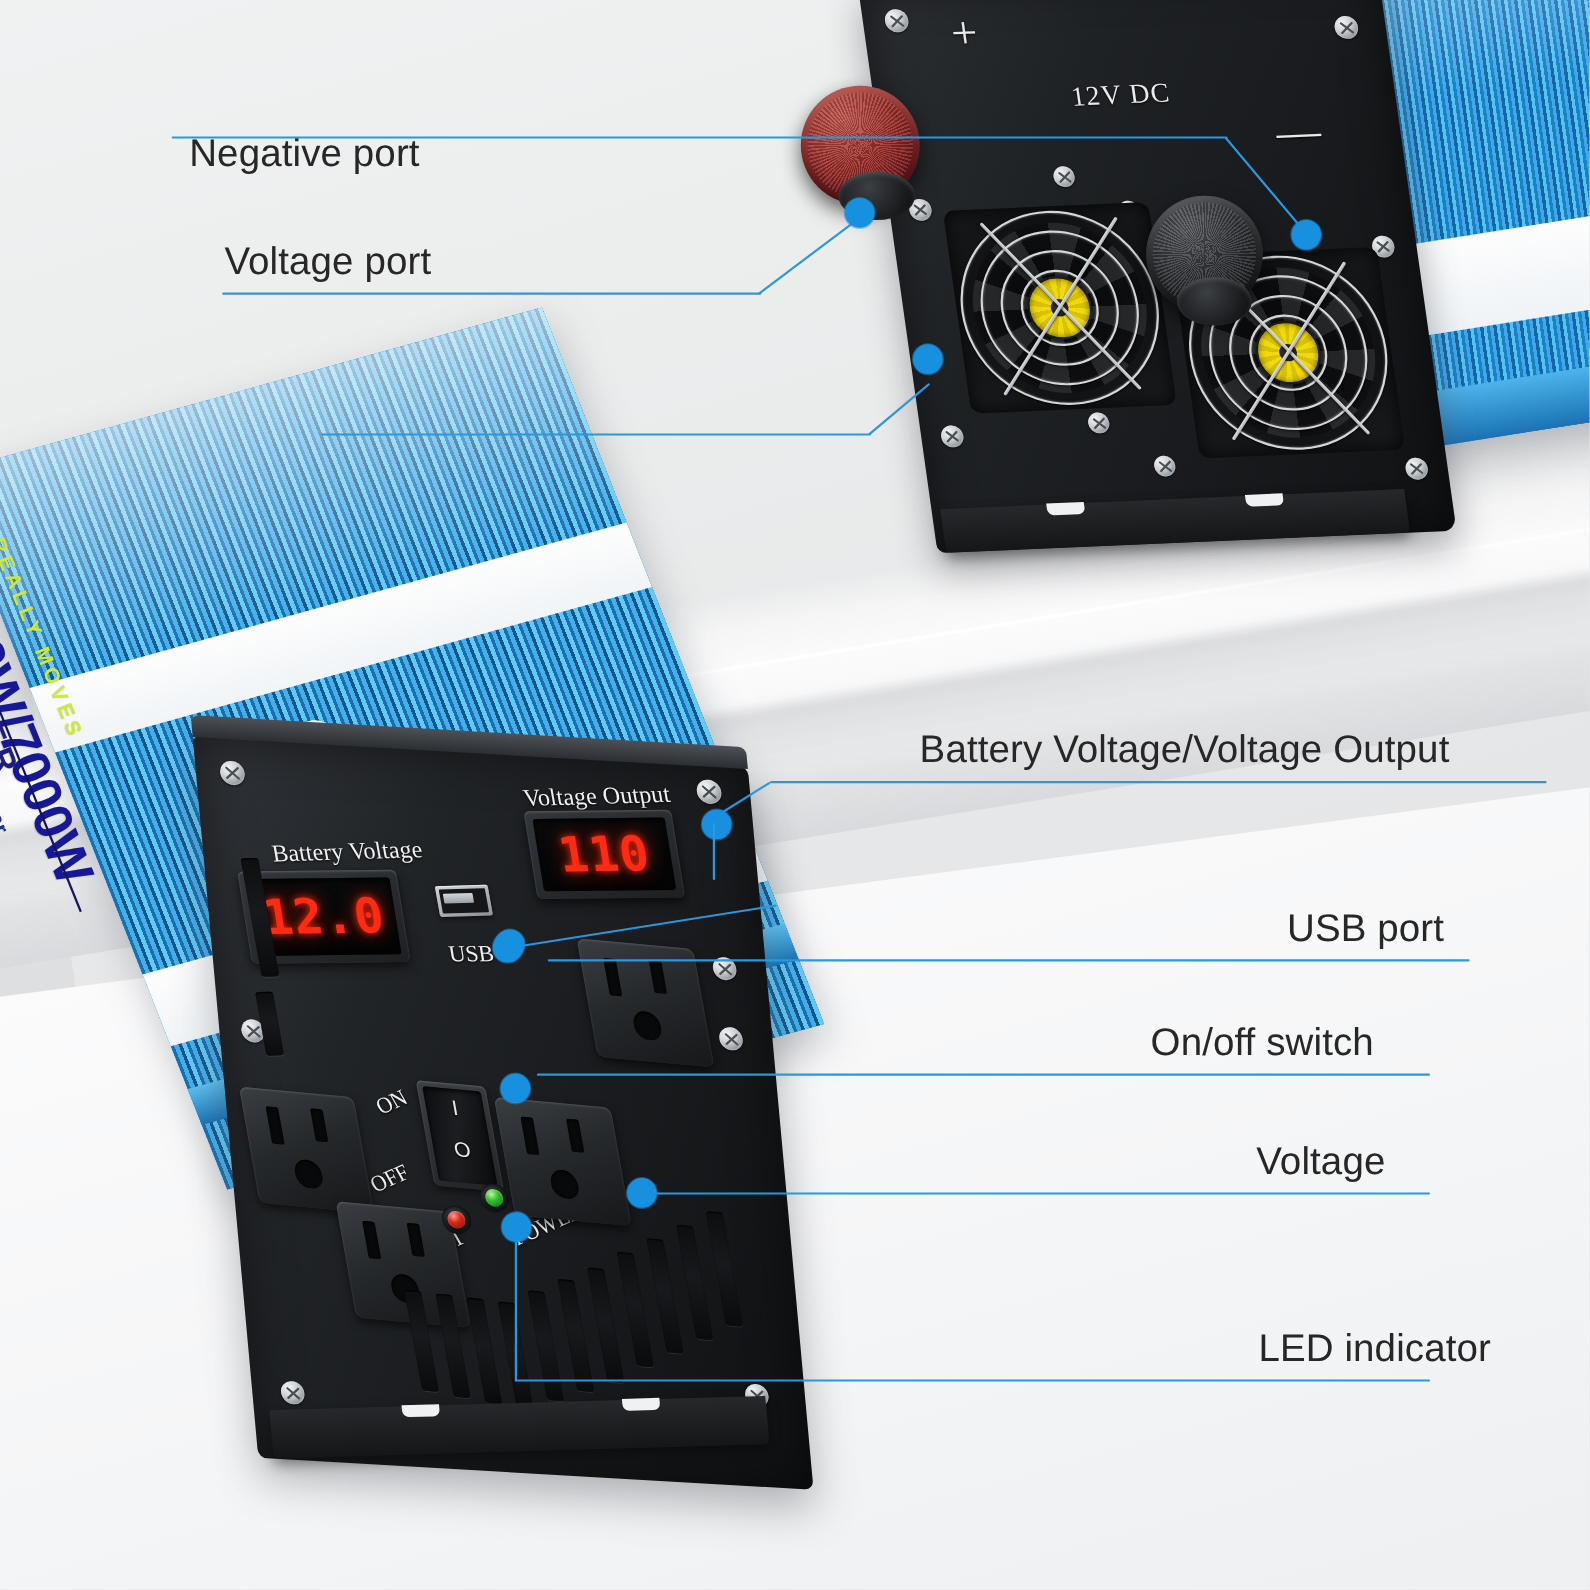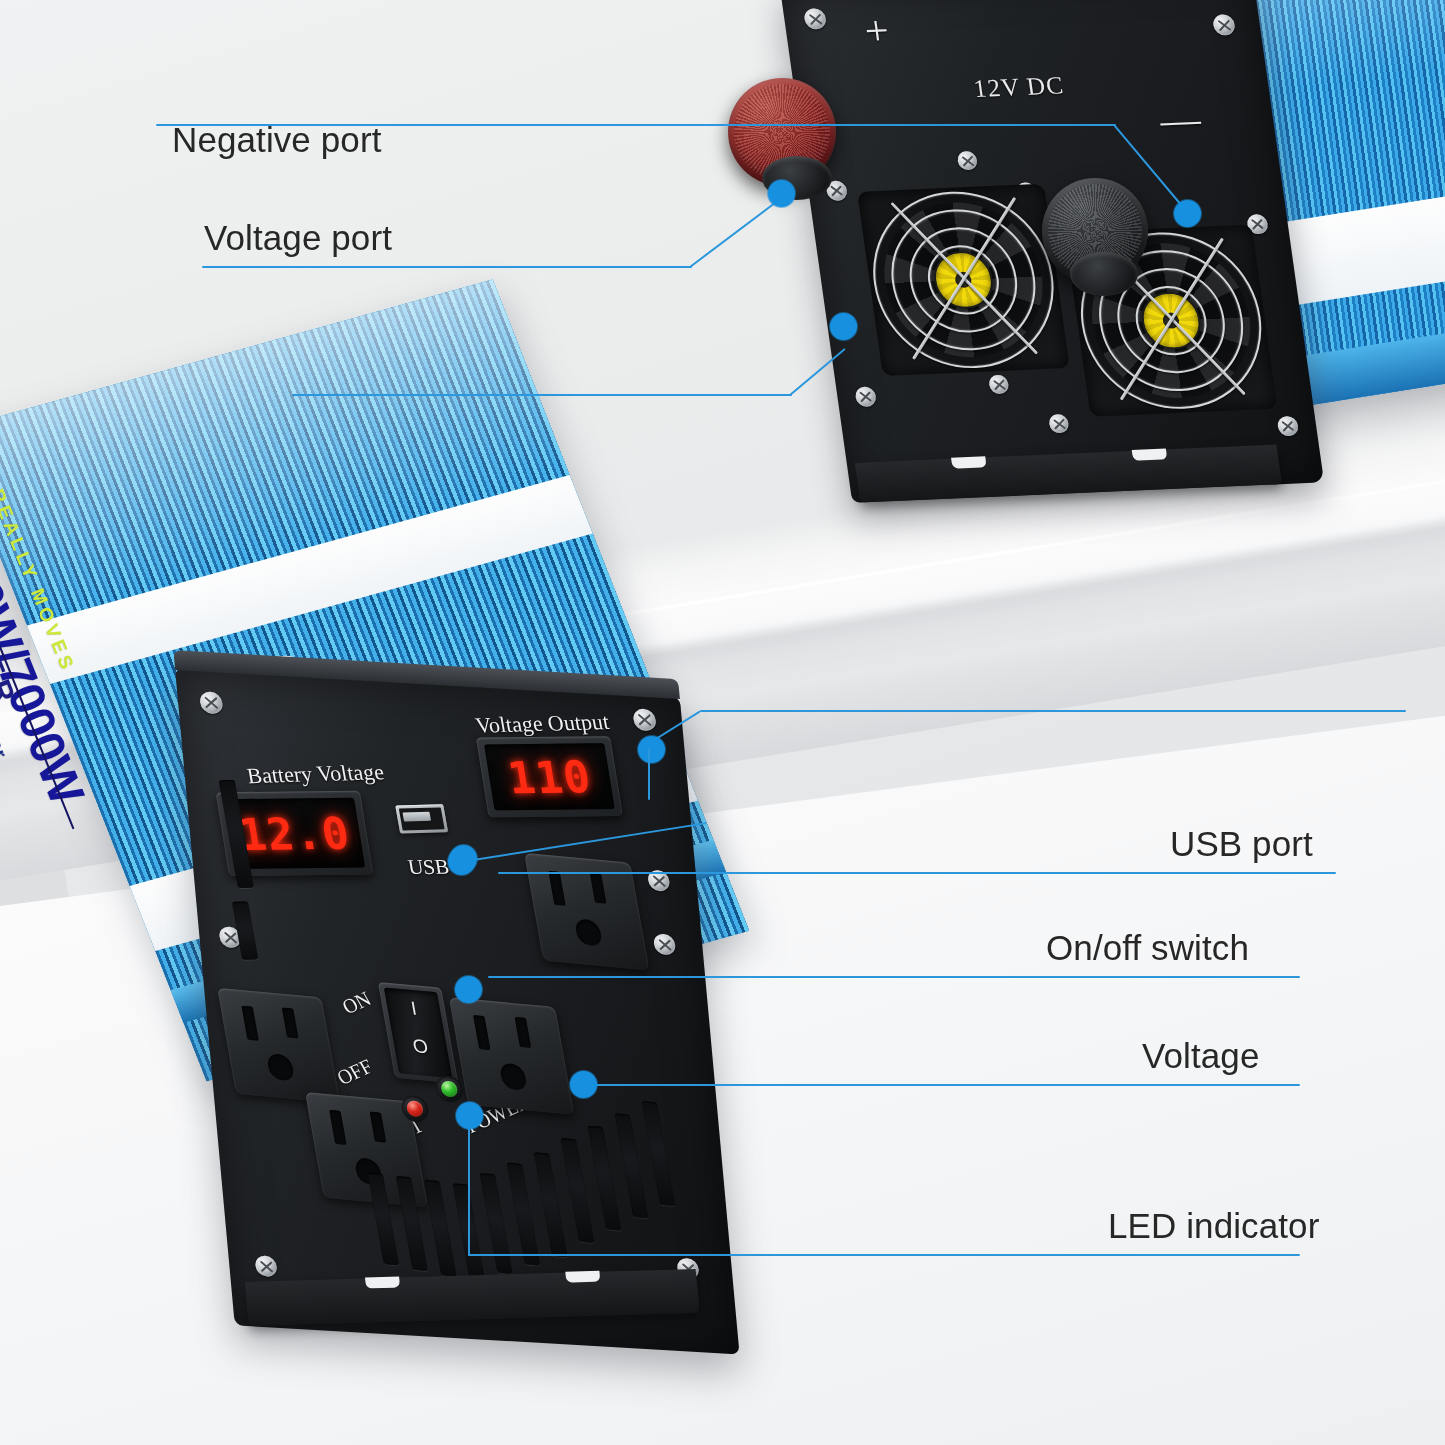--- a/index.html
+++ b/index.html
@@ -603,37 +603,38 @@
 
   <div class="callout-label" style="left:204px; top:218px;">Voltage port</div>
   <div class="co-line" style="left:202px; top:266px; width:490px;"></div>
   <div class="co-diag" style="left:690px; top:266px; width:112px; transform:rotate(-37deg);"></div>
   <div class="co-dot" style="left:768px; top:180px;"></div>
 
   <div class="co-line" style="left:292px; top:394px; width:500px;"></div>
   <div class="co-diag" style="left:790px; top:394px; width:72px; transform:rotate(-40deg);"></div>
   <div class="co-dot" style="left:830px; top:313px;"></div>
 
+  <div class="callout-label" style="left:836px; top:662px;">Battery Voltage/Voltage Output</div>
   <div class="co-line" style="left:700px; top:710px; width:706px;"></div>
   <div class="co-diag" style="left:700px; top:710px; width:64px; transform:rotate(148deg);"></div>
   <div class="co-dot" style="left:638px; top:736px;"></div>
   <div class="co-vline" style="left:648px; top:748px; height:52px;"></div>
   <div class="co-dot" style="left:448px; top:848px;"></div>
   <div class="co-diag" style="left:461px; top:861px; width:248px; transform:rotate(-9deg);"></div>
 
   <div class="callout-label" style="left:1170px; top:824px;">USB port</div>
   <div class="co-line" style="left:498px; top:872px; width:838px;"></div>
   <div class="co-dot" style="left:450px; top:845px;"></div>
 
   <div class="callout-label" style="left:1046px; top:928px;">On/off switch</div>
   <div class="co-line" style="left:488px; top:976px; width:812px;"></div>
   <div class="co-dot" style="left:455px; top:976px;"></div>
 
   <div class="callout-label" style="left:1142px; top:1036px;">Voltage</div>
   <div class="co-line" style="left:592px; top:1084px; width:708px;"></div>
   <div class="co-dot" style="left:570px; top:1071px;"></div>
 
-  <div class="callout-label" style="left:1108px; top:1206px;">LED indicator</div>
+  <div class="callout-label" style="left:1144px; top:1206px;">LED indicator</div>
   <div class="co-line" style="left:468px; top:1254px; width:832px;"></div>
   <div class="co-vline" style="left:468px; top:1118px; height:138px;"></div>
   <div class="co-dot" style="left:456px; top:1102px;"></div>
 
 </div>
 
 </body></html>

